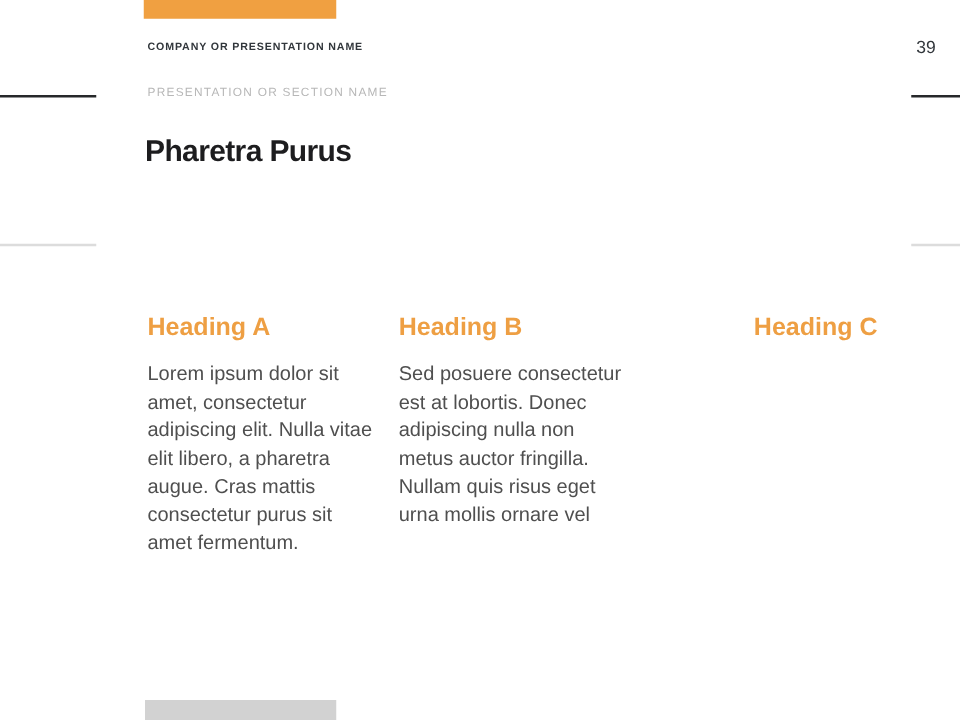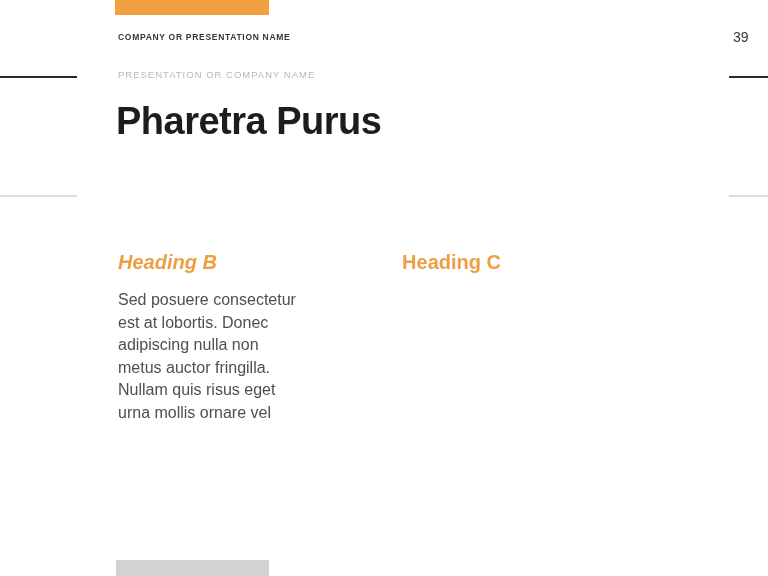--- a/index.html
+++ b/index.html
@@ -35,21 +35,21 @@
   .rule-light { background: #DCDCDC; top: 195px; }
   .rule-left  { left: 0; width: 77px; }
   .rule-right { left: 729px; width: 39px; }
   .section-name {
     position: absolute; left: 118px; top: 69px;
     font-size: 9.5px; letter-spacing: 1px;
     color: #B7B7B7; white-space: nowrap;
   }
   .slide-title {
     position: absolute; left: 116px; top: 99px;
-    font-size: 38px; line-height: 45px;
+    font-size: 24px; line-height: 45px;
     font-weight: bold; color: #1D1D1F;
     letter-spacing: -0.5px;
   }
   .columns {
     position: absolute; left: 118px; top: 251px;
     display: flex;
   }
   .column { width: 182px; margin-right: 19px; }
   .column-heading {
     font-size: 20px; font-weight: bold;
@@ -73,32 +73,36 @@
 
   <div class="accent-bar" style="background-color: rgb(240, 160, 65);"></div>
 
   <div class="company-name">COMPANY OR PRESENTATION NAME</div>
 
   <div class="page-number">39</div>
 
   <div class="rule rule-dark rule-left"></div>
   <div class="rule rule-dark rule-right"></div>
 
-  <div class="section-name">PRESENTATION OR COMPANY NAME</div>
+  <div class="section-name">PRESENTATION OR SECTION NAME</div>
 
   <div class="slide-title">
     <span>Pharetra Purus</span><br>
   </div>
 
   <div class="rule rule-light rule-left"></div>
   <div class="rule rule-light rule-right"></div>
 
   <div class="columns">
     <div class="column">
-      <div class="column-heading" style="color: rgb(238, 159, 67); font-style: italic;">Heading B</div>
+      <div class="column-heading" style="color: rgb(238, 159, 67);">Heading A</div>
+      <p class="column-body">Lorem ipsum dolor sit amet, consectetur adipiscing elit. Nulla vitae elit libero, a pharetra augue. Cras mattis consectetur purus sit amet fermentum.</p>
+    </div>
+    <div class="column">
+      <div class="column-heading" style="color: rgb(238, 159, 67);">Heading B</div>
       <p class="column-body">Sed posuere consectetur est at lobortis. Donec adipiscing nulla non metus auctor fringilla. Nullam quis risus eget urna mollis ornare vel</p>
     </div>
     <div class="column">
       <div class="column-heading" style="color: rgb(238, 159, 67); text-align: right;">Heading C</div>
     </div>
   </div>
 
   <div class="footer-bar" style="background-color: rgb(210, 210, 210);"></div>
 
 </div>

